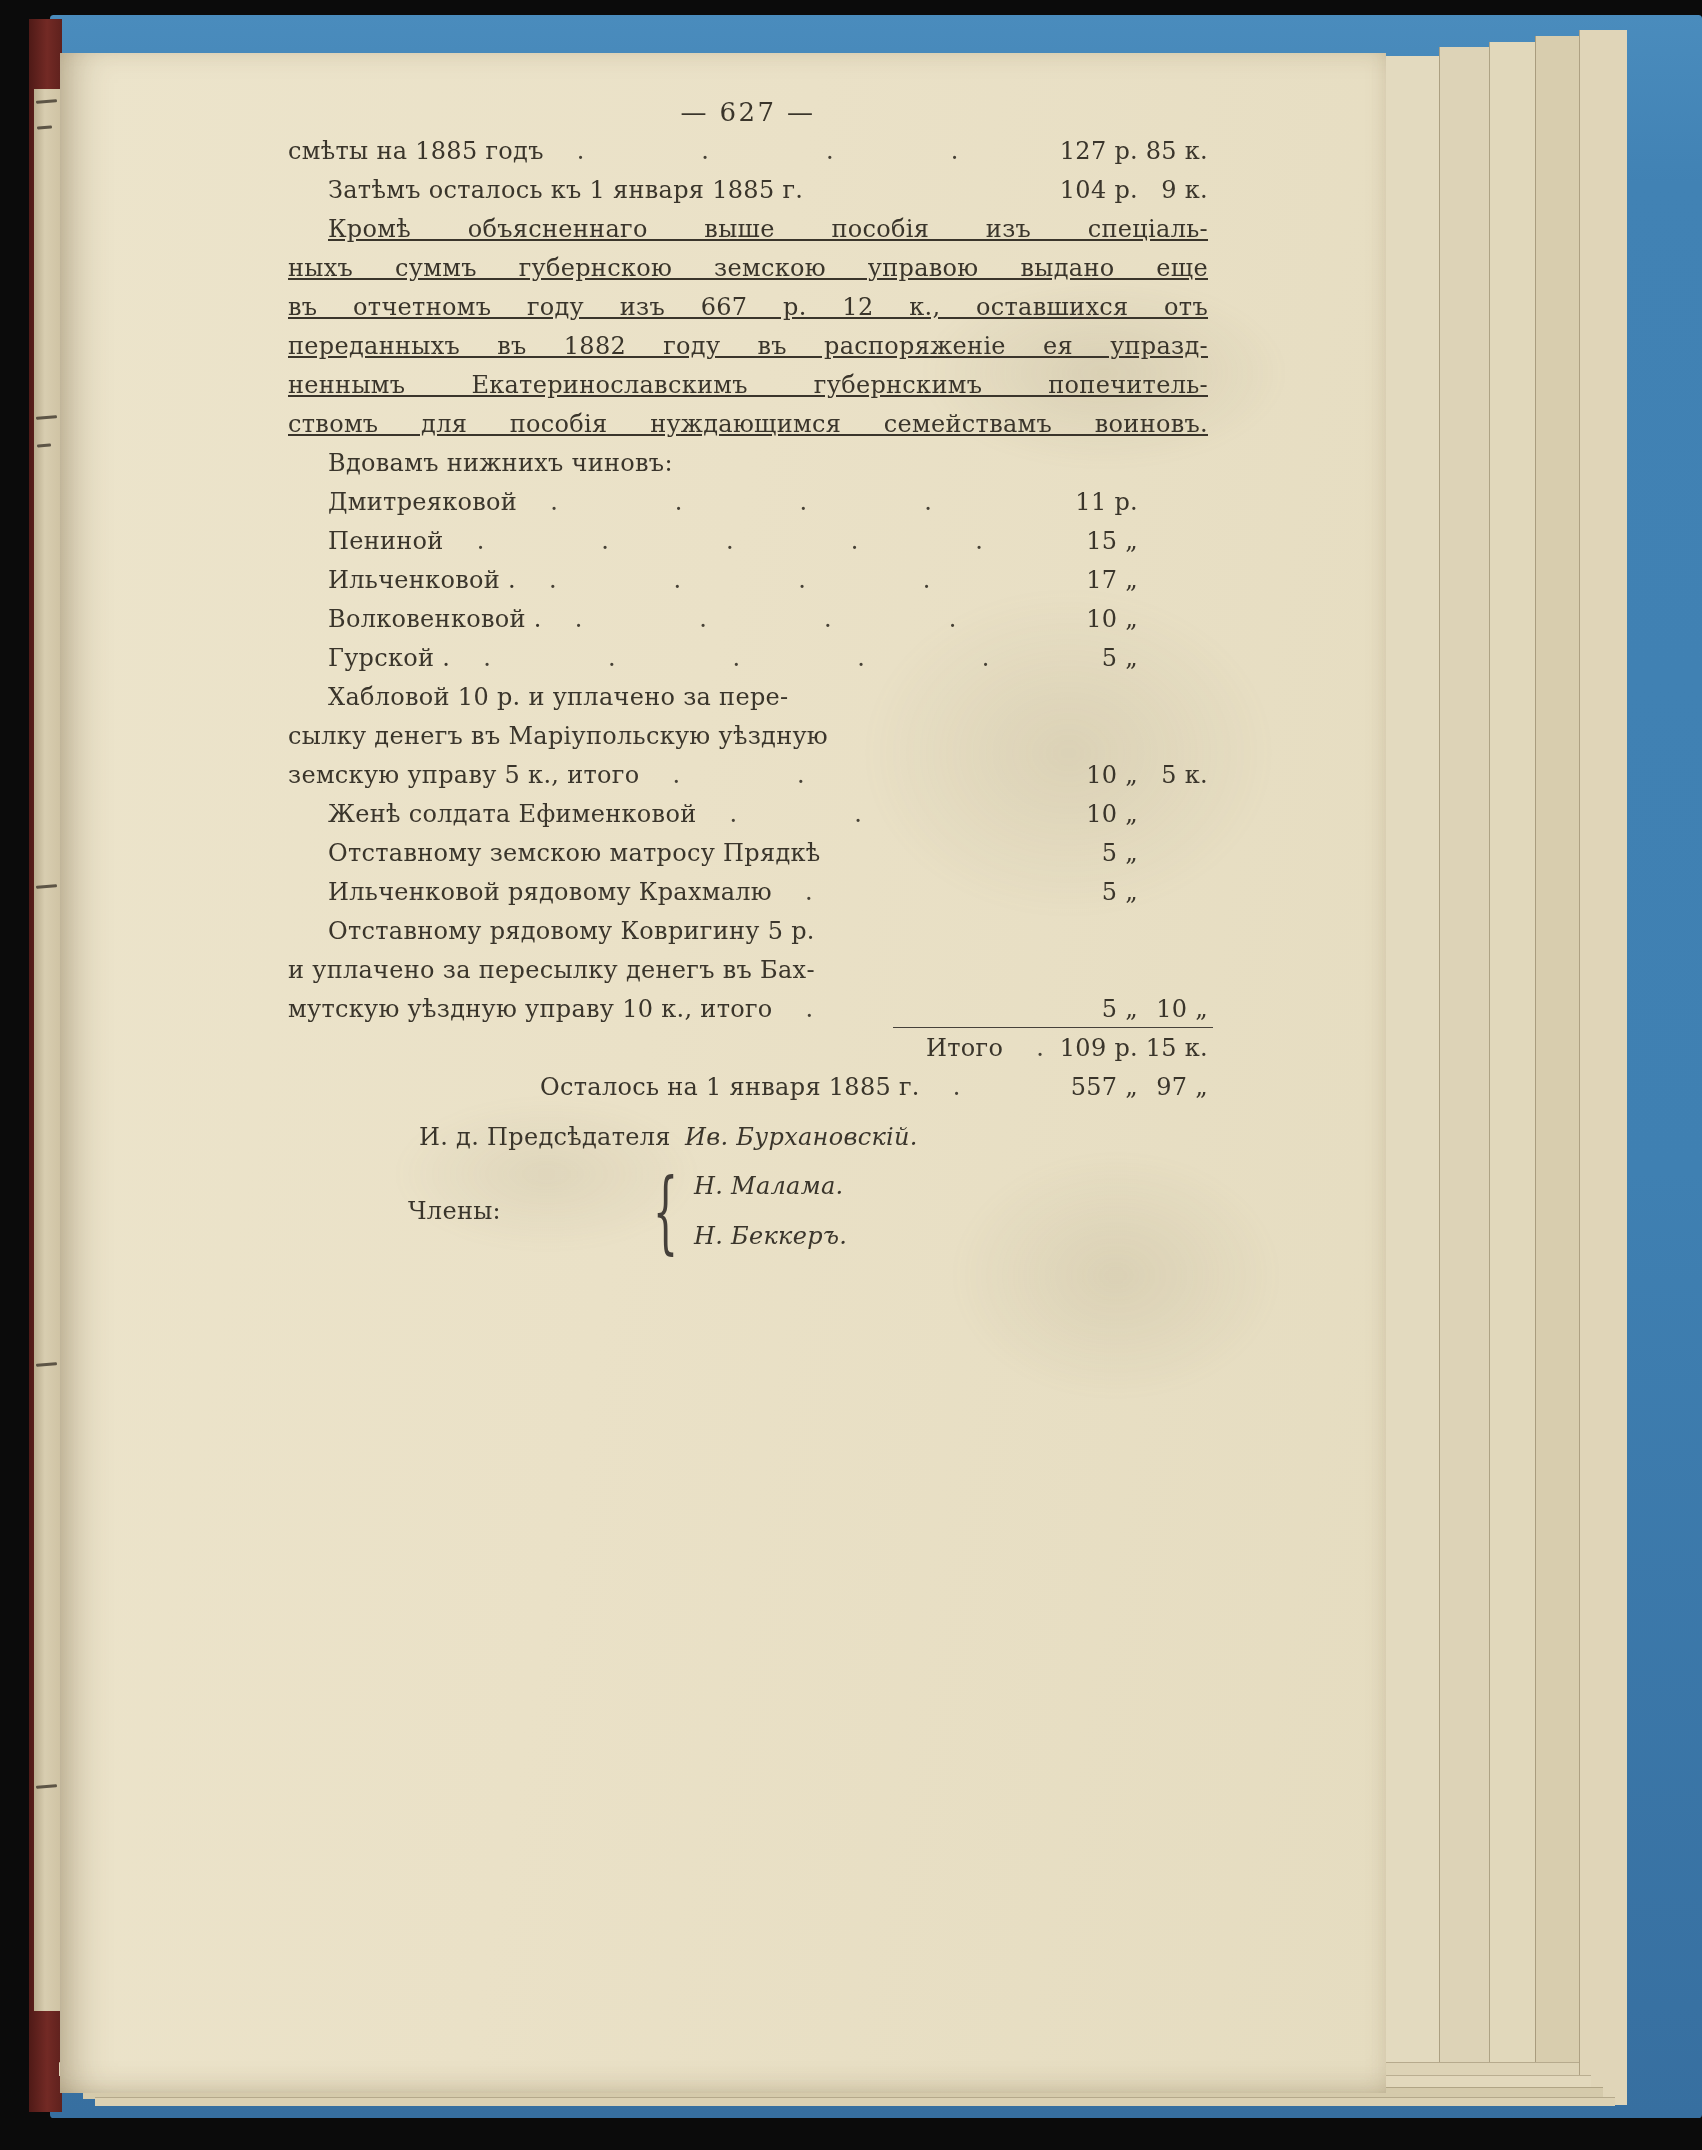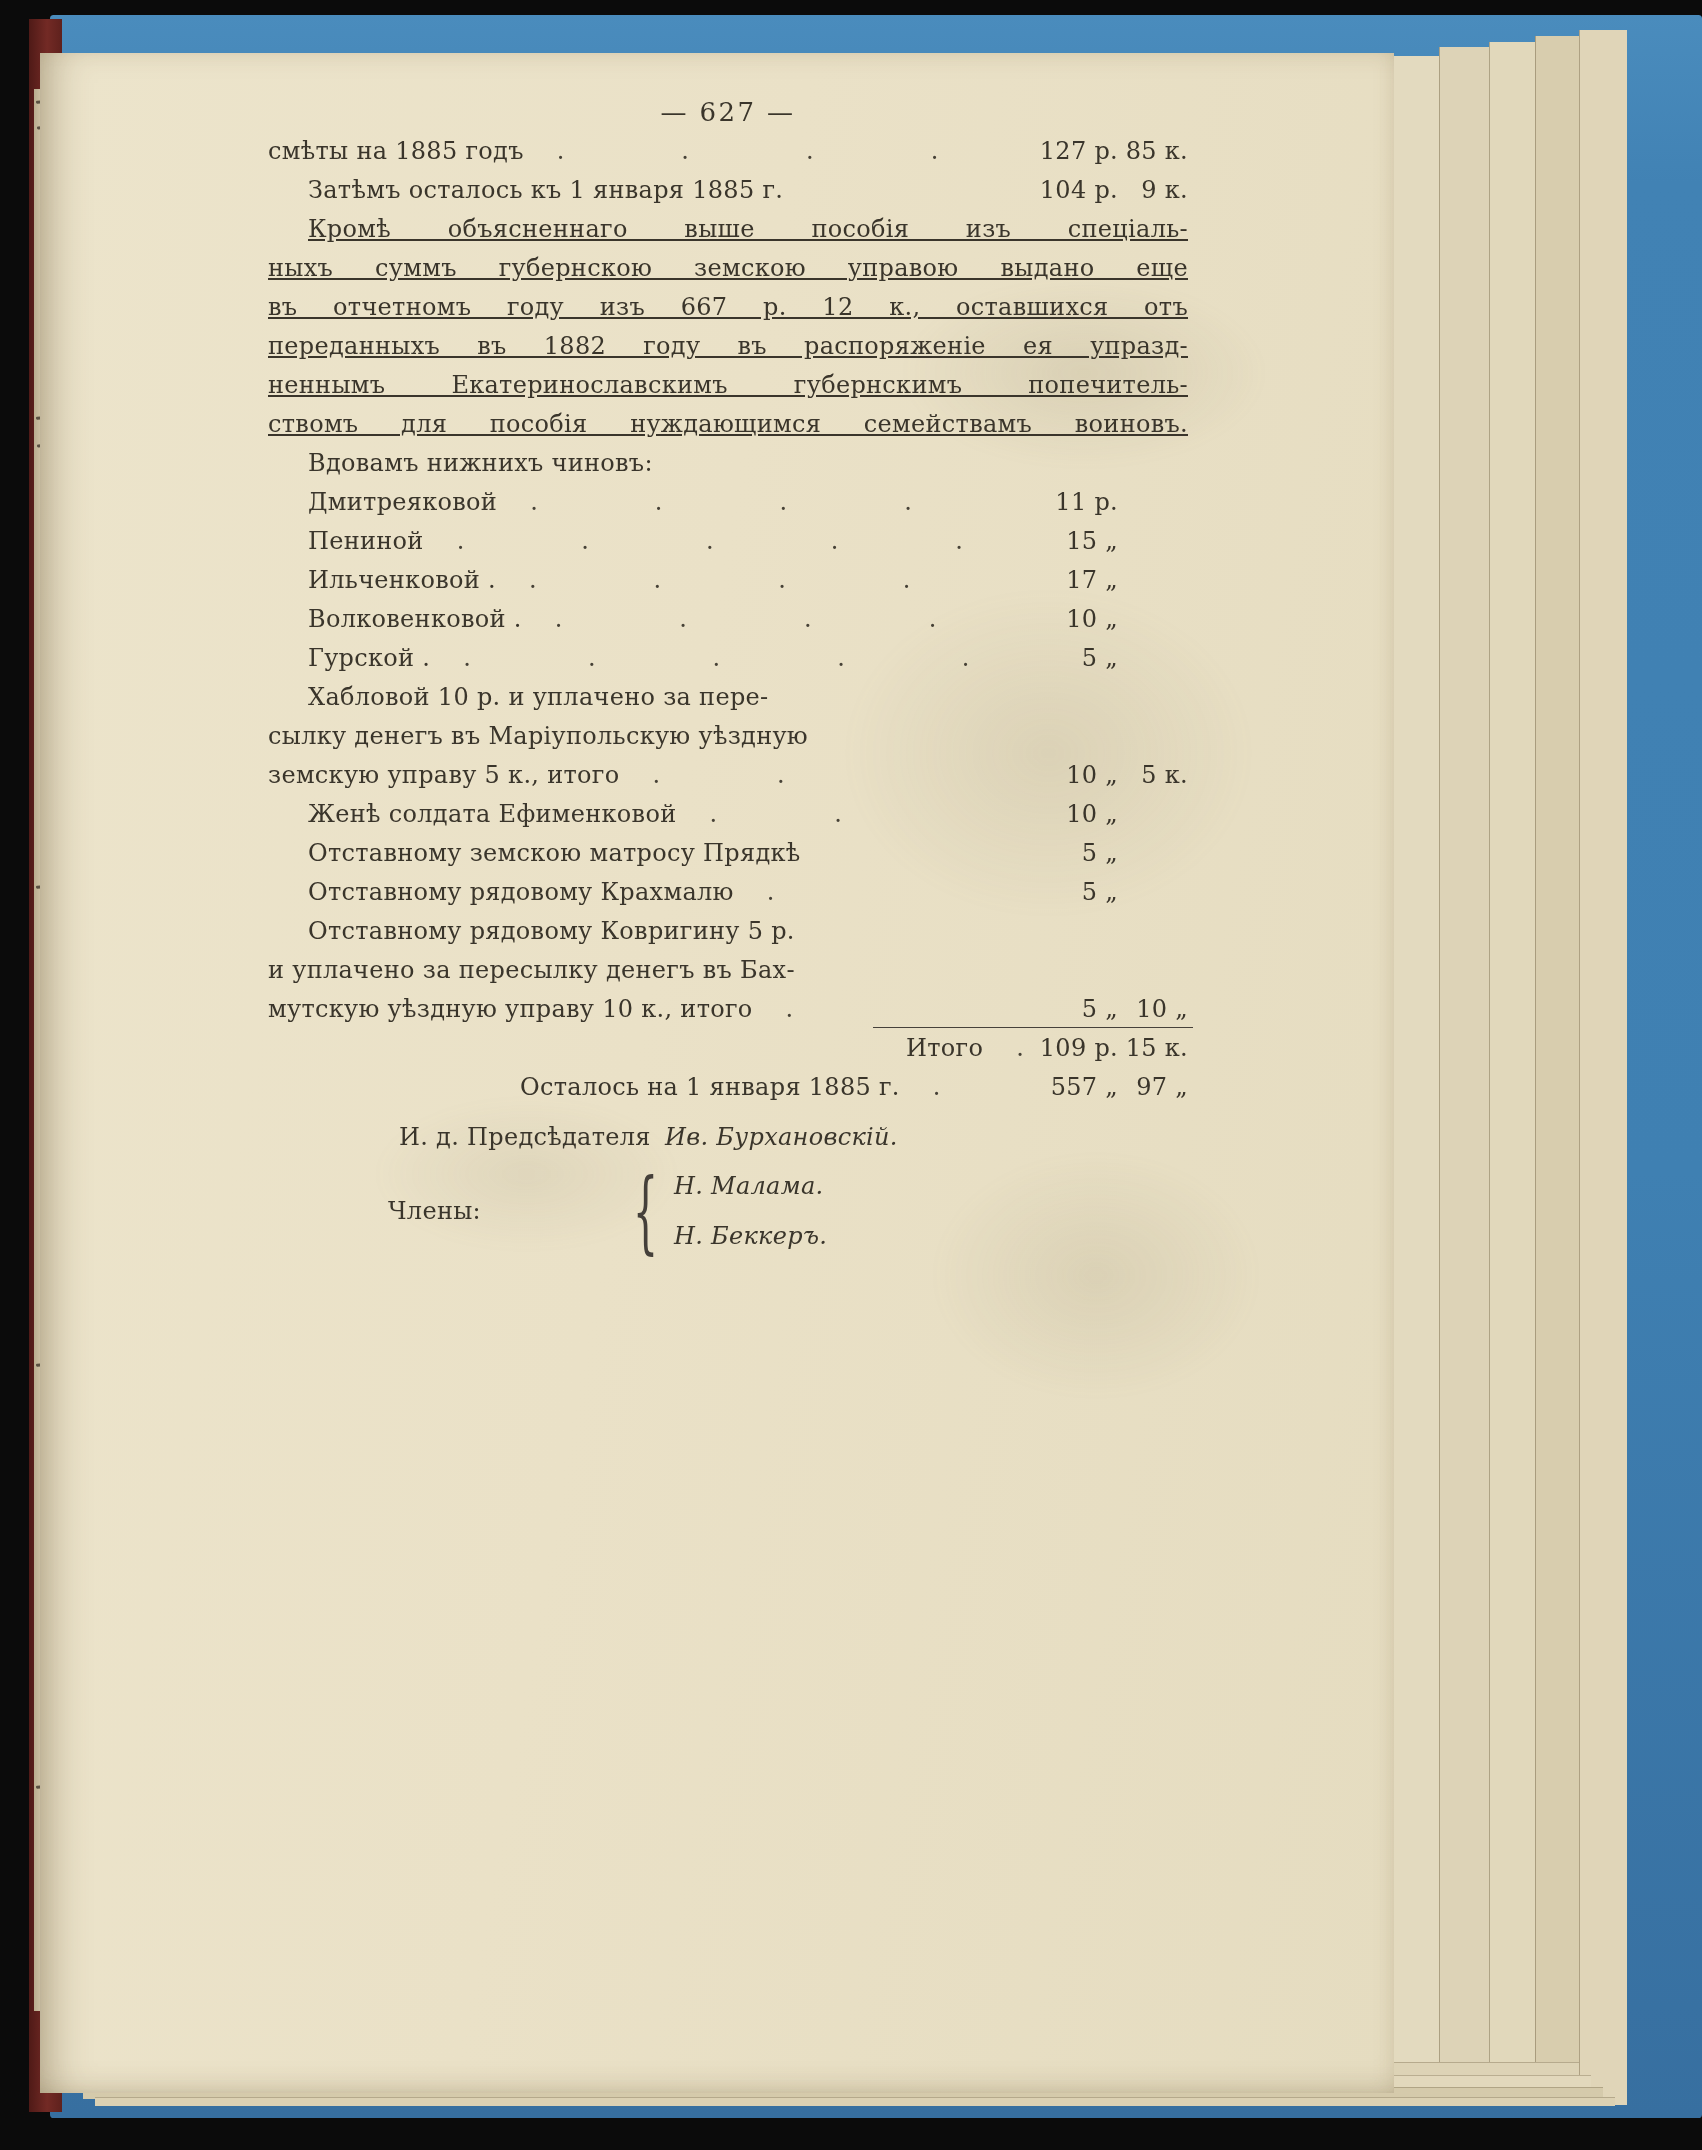--- a/index.html
+++ b/index.html
@@ -33,26 +33,25 @@
     transform:rotate(-4deg);border-radius:1.2px;
   }
 
   
   .pstack{position:absolute;border-left:1.2px solid rgba(92,76,46,.38);}
   
   .bstack{position:absolute;border-top:1.2px solid rgba(92,76,46,.30);}
 
   
   .page{
-    position:absolute;left:40px;top:53px;width:1326px;height:2040px;
+    position:absolute;left:60px;top:53px;width:1326px;height:2040px;
     background:linear-gradient(100deg,#ece4cb 0%,#eae1c7 45%,#e5dcc0 100%);
     box-shadow:inset 28.5px 0 42px -20px rgba(85,62,30,.38),
                inset -8.3px 0 24px -13px rgba(120,100,60,.25),
                inset 0 -18px 36px -24px rgba(110,90,55,.28);
-    padding-left:28px;
   }
   .stain{position:absolute;filter:blur(6px);pointer-events:none;}
 
   
   .text-block{
     position:absolute;left:228px;top:40px;width:920px;
     color:#3a352b;font-size:24px;line-height:39px;
     letter-spacing:0.3px;
   }
   .pageno{height:39px;text-align:center;font-size:26px;letter-spacing:2.4px;}
@@ -131,21 +130,21 @@
           <div class="row ind"><span class="lbl">Дмитреяковой</span><span class="dots">. . . .</span><span class="a1">11 р.</span></div>
           <div class="row ind"><span class="lbl">Пениной</span><span class="dots">. . . . .</span><span class="a1">15 „</span></div>
           <div class="row ind"><span class="lbl">Ильченковой .</span><span class="dots">. . . .</span><span class="a1">17 „</span></div>
           <div class="row ind"><span class="lbl">Волковенковой .</span><span class="dots">. . . .</span><span class="a1">10 „</span></div>
           <div class="row ind"><span class="lbl">Гурской .</span><span class="dots">. . . . .</span><span class="a1">5 „</span></div>
           <div class="row ind"><span class="lbl">Хабловой 10 р. и уплачено за пере-</span></div>
           <div class="row"><span class="lbl">сылку денегъ въ Маріупольскую уѣздную</span></div>
           <div class="row"><span class="lbl">земскую управу 5 к., итого</span><span class="dots">. .</span><span class="a1">10 „</span><span class="a2">5 к.</span></div>
           <div class="row ind"><span class="lbl">Женѣ солдата Ефименковой</span><span class="dots">. .</span><span class="a1">10 „</span></div>
           <div class="row ind"><span class="lbl">Отставному земскою матросу Прядкѣ</span><span class="a1">5 „</span></div>
-          <div class="row ind"><span class="lbl">Отставному рядовому Крахмалю</span><span class="dots">.</span><span class="a1">5 „</span></div>
+          <div class="row ind"><span class="lbl">Ильченковой рядовому Крахмалю</span><span class="dots">.</span><span class="a1">5 „</span></div>
           <div class="row ind"><span class="lbl">Отставному рядовому Ковригину 5 р.</span></div>
           <div class="row"><span class="lbl">и уплачено за пересылку денегъ въ Бах-</span></div>
           <div class="row"><span class="lbl">мутскую уѣздную управу 10 к., итого</span><span class="dots">.</span><span class="a1">5 „</span><span class="a2">10 „</span></div>
           <div class="row ruled" style="padding-left: 638px;"><span class="lbl">Итого</span><span class="dots">.</span><span class="a1">109 р.</span><span class="a2">15 к.</span></div>
           <div class="row" style="padding-left: 252px;"><span class="lbl">Осталось на 1 января 1885 г.</span><span class="dots">.</span><span class="a1">557 „</span><span class="a2">97 „</span></div>
         </div>
 
       <div class="sig">
         <div class="sig-line1">
           <span>И. д. Предсѣдателя</span><span class="nm">Ив. Бурхановскій.</span>

